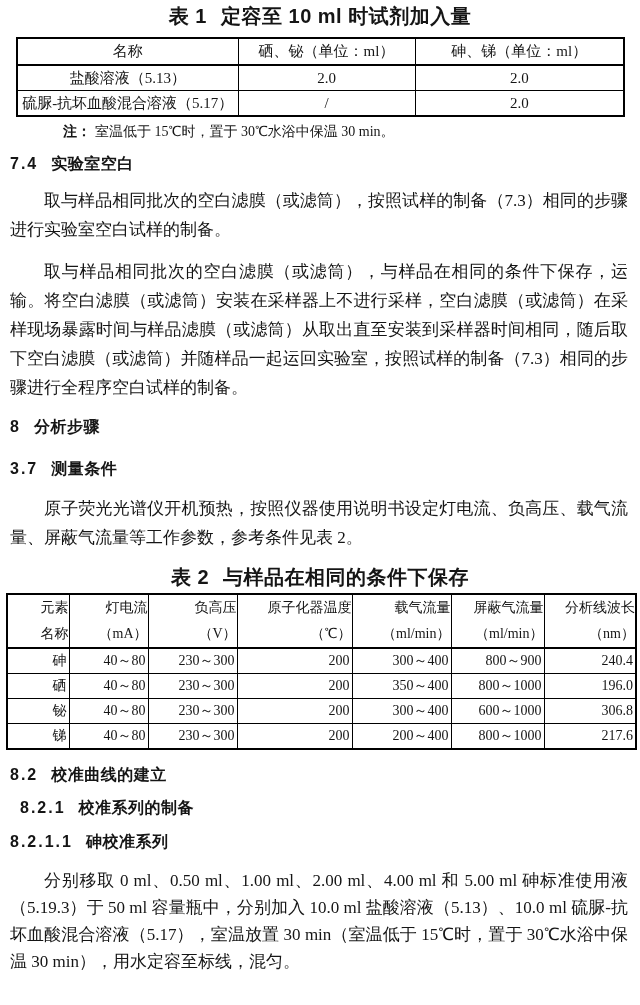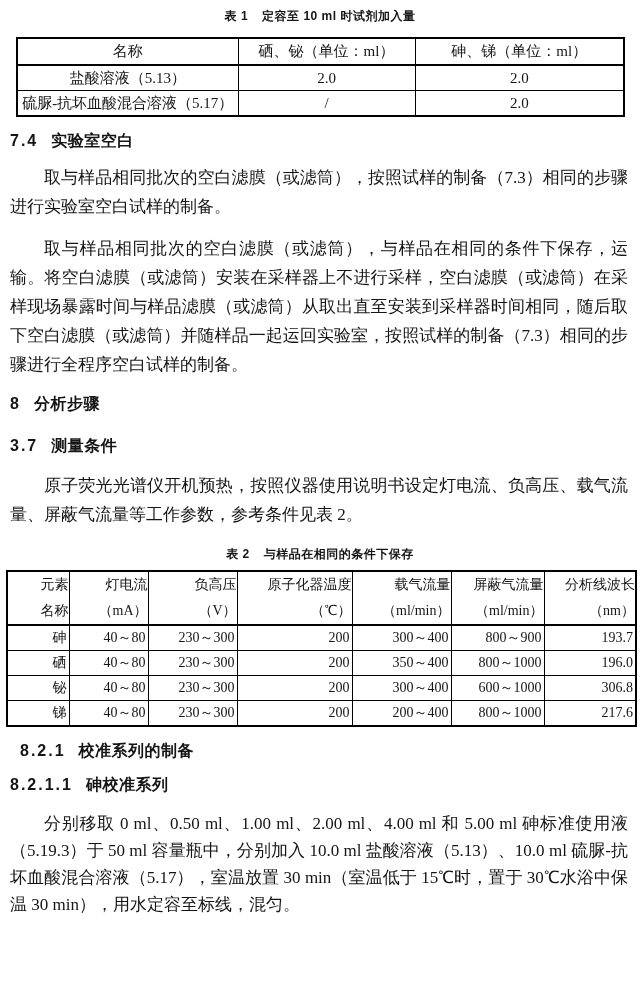--- a/index.html
+++ b/index.html
@@ -6,21 +6,21 @@
   body{
     width:640px;height:1005px;background:#ffffff;
     font-family:"Liberation Serif", serif;color:#151515;
     overflow:hidden;
   }
   .page{position:relative;width:640px;height:1005px;background:#fff;overflow:hidden;}
 
   
   .tbl-title{
     font-family:"Liberation Sans", sans-serif;font-weight:bold;
-    font-size:12px;line-height:19px;text-align:center;letter-spacing:.5px;
+    font-size:20px;line-height:19px;text-align:center;letter-spacing:.5px;
   }
   #t1-title{padding-top:7px;}
   #t2-title{margin-top:16px;}
   .tbl-title .tno{margin-right:14px;}
 
   
   table{border-collapse:collapse;table-layout:fixed;}
   th,td{font-weight:normal;text-align:center;vertical-align:middle;padding:0 2px;}
   .t1{width:607px;margin:11px 0 0 16px;border:2px solid #000;}
   .t1 th,.t1 td{border:1px solid #000;font-size:15px;height:24px;}
@@ -86,20 +86,23 @@
         <td>2.0</td>
       </tr>
       <tr>
         <td>硫脲-抗坏血酸混合溶液（5.17）</td>
         <td>/</td>
         <td>2.0</td>
       </tr>
     </tbody>
   </table>
 
+  <div class="note">
+    <span class="note-label">注：</span><span>室温低于 15℃时，置于 30℃水浴中保温 30 min。</span>
+  </div>
 
   <div class="heading" id="h7-4">
     <span class="num">7.4</span><span>实验室空白</span>
   </div>
   <p class="para">取与样品相同批次的空白滤膜（或滤筒），按照试样的制备（7.3）相同的步骤进行实验室空白试样的制备。</p>
 
   <p class="para">取与样品相同批次的空白滤膜（或滤筒），与样品在相同的条件下保存，运输。将空白滤膜（或滤筒）安装在采样器上不进行采样，空白滤膜（或滤筒）在采样现场暴露时间与样品滤膜（或滤筒）从取出直至安装到采样器时间相同，随后取下空白滤膜（或滤筒）并随样品一起运回实验室，按照试样的制备（7.3）相同的步骤进行全程序空白试样的制备。</p>
 
   <div class="heading" id="h8">
     <span class="num">8</span><span>分析步骤</span>
@@ -157,21 +160,21 @@
       </tr>
     </thead>
     <tbody>
       <tr>
         <td>砷</td>
         <td>40～80</td>
         <td>230～300</td>
         <td>200</td>
         <td>300～400</td>
         <td>800～900</td>
-        <td>193.7</td>
+        <td>240.4</td>
       </tr>
       <tr>
         <td>硒</td>
         <td>40～80</td>
         <td>230～300</td>
         <td>200</td>
         <td>350～400</td>
         <td>800～1000</td>
         <td>196.0</td>
       </tr>
@@ -189,20 +192,23 @@
         <td>40～80</td>
         <td>230～300</td>
         <td>200</td>
         <td>200～400</td>
         <td>800～1000</td>
         <td>217.6</td>
       </tr>
     </tbody>
   </table>
 
+  <div class="heading" id="h8-2">
+    <span class="num">8.2</span><span>校准曲线的建立</span>
+  </div>
 
   <div class="heading" id="h8-2-1">
     <span class="num">8.2.1</span><span>校准系列的制备</span>
   </div>
 
   <div class="heading" id="h8-2-1-1">
     <span class="num">8.2.1.1</span><span>砷校准系列</span>
   </div>
   <p class="para" id="p8-2-1-1">分别移取 0 ml、0.50 ml、1.00 ml、2.00 ml、4.00 ml 和 5.00 ml 砷标准使用液（5.19.3）于 50 ml 容量瓶中，分别加入 10.0 ml 盐酸溶液（5.13）、10.0 ml 硫脲-抗坏血酸混合溶液（5.17），室温放置 30 min（室温低于 15℃时，置于 30℃水浴中保温 30 min），用水定容至标线，混匀。</p>
 

